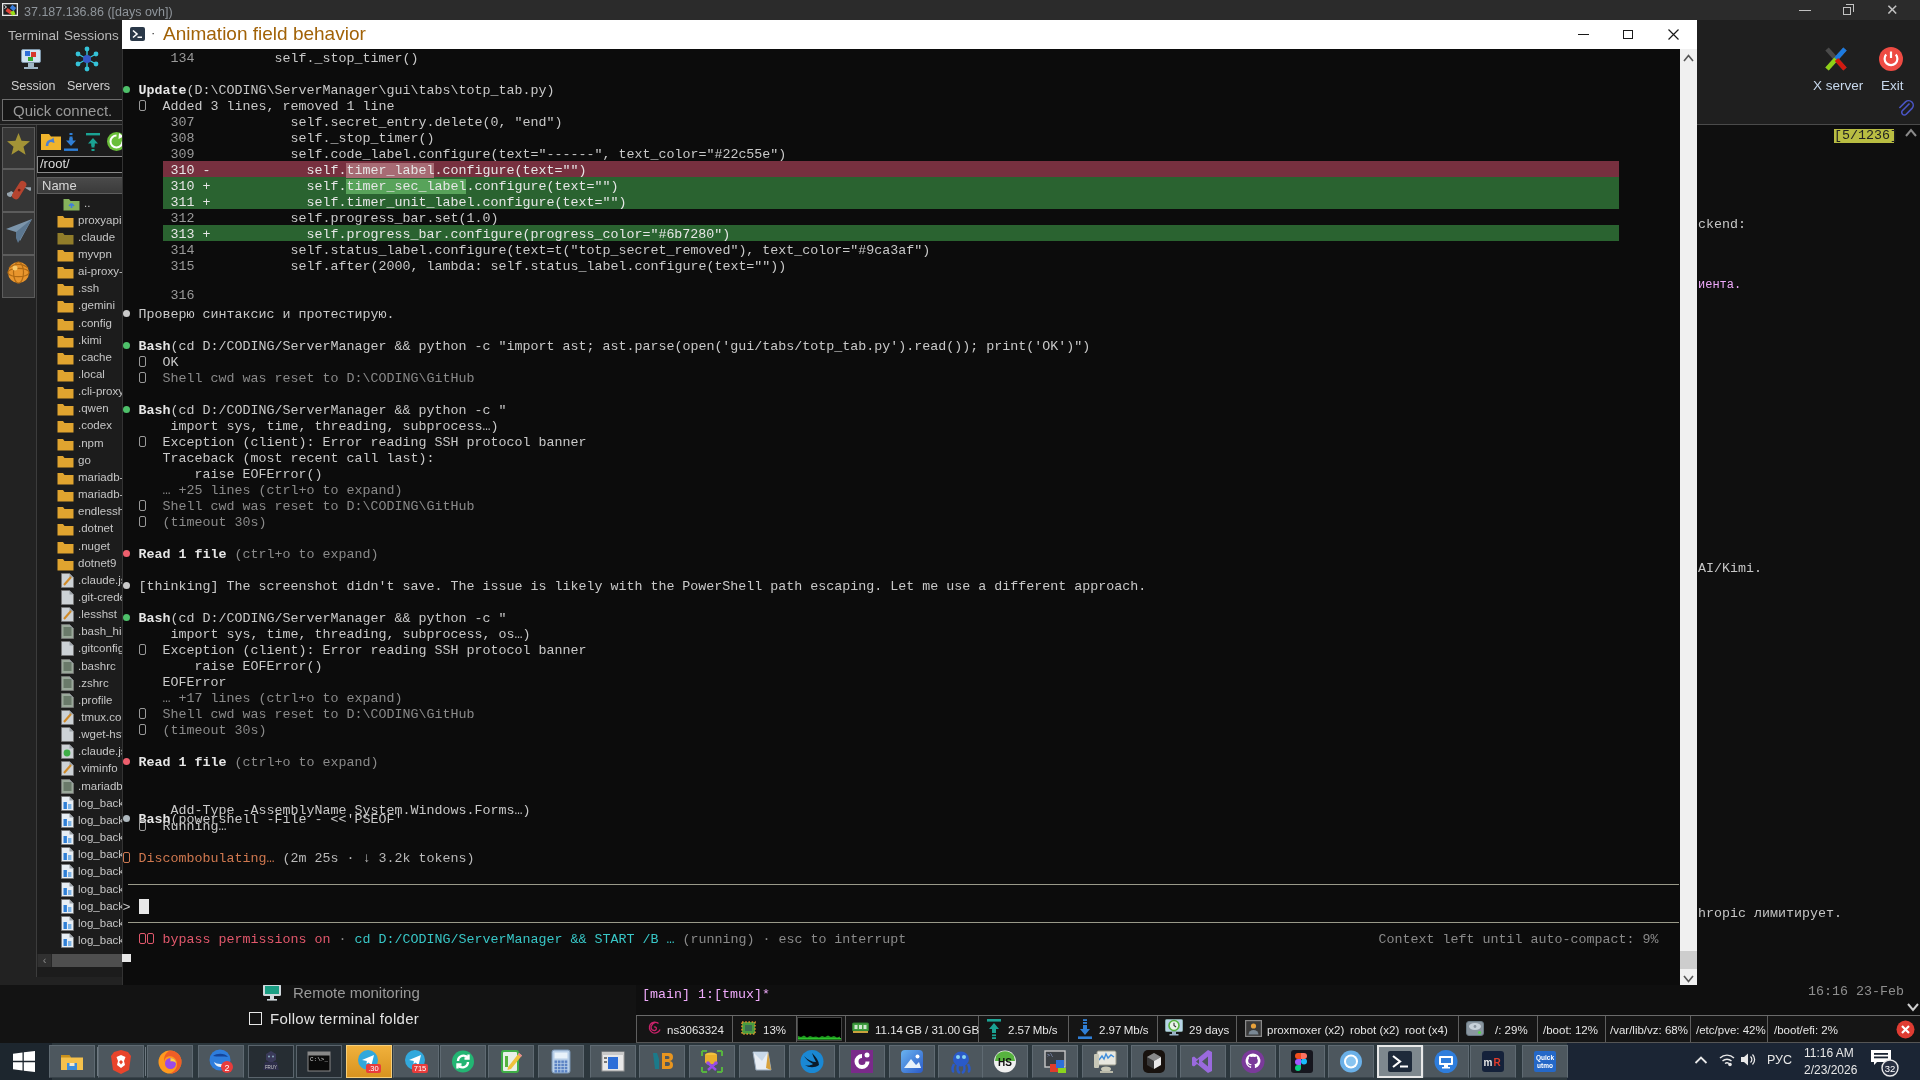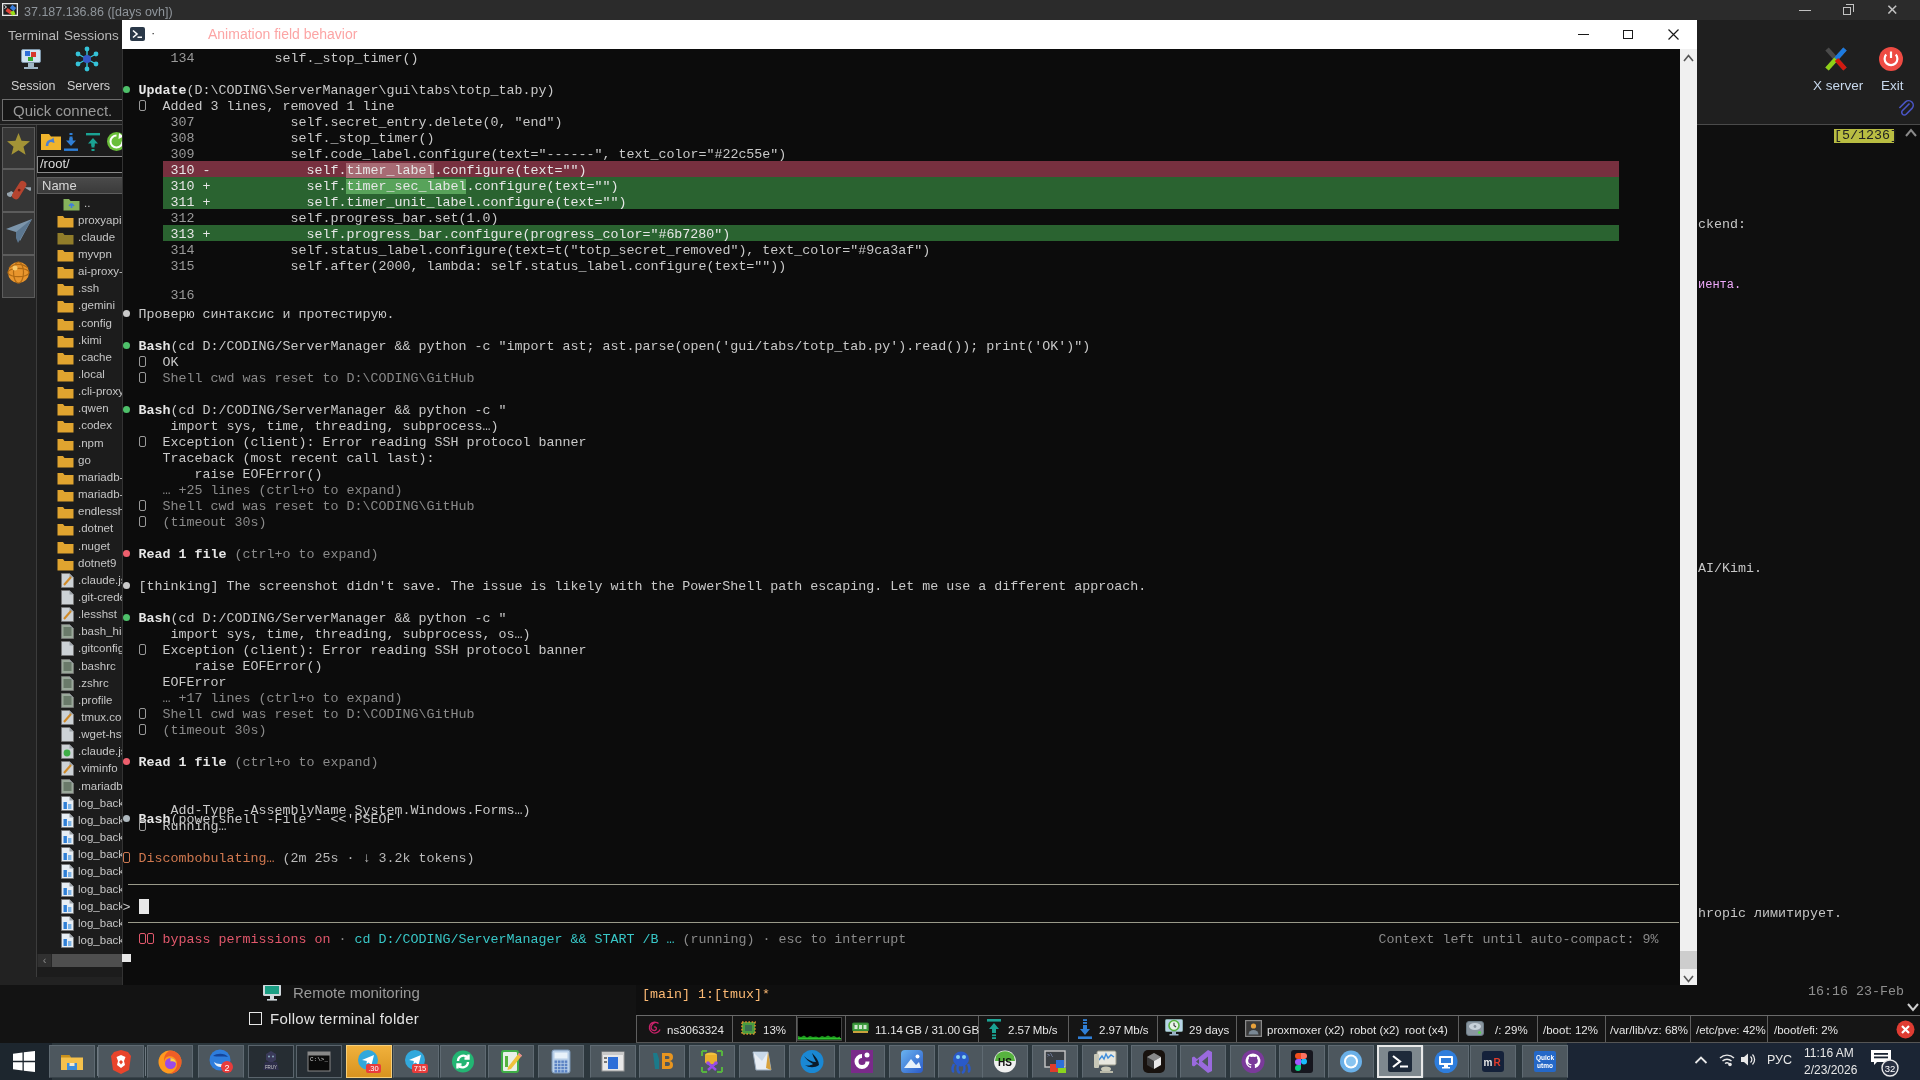--- a/index.html
+++ b/index.html
@@ -364,21 +364,21 @@
 <div class="a" style="left:52px;top:954px;width:70px;height:13px;background:#4e4e4e"></div>
 <div class="a" style="left:636px;top:125px;width:1284px;height:892px;background:#0f0f0f"></div>
 <div class="a fm" style="left:1698px;top:217px;font-size:13.331px;line-height:16px;color:#c6c6c6">ckend:</div>
 <div class="a fm" style="left:1698px;top:277px;font-size:12px;line-height:16px;color:#f0abfc">иента.</div>
 <div class="a fm" style="left:1698px;top:561px;font-size:13.331px;line-height:16px;color:#c6c6c6">AI/Kimi.</div>
 <div class="a fm" style="left:1698px;top:906px;font-size:13.331px;line-height:16px;color:#c6c6c6">hropic лимитирует.</div>
 <div class="a fm" style="left:1834px;top:129px;width:60px;height:14px;background:#b9bd42;color:#222;font-size:13.331px;line-height:14px;text-align:center">[5/1236]</div>
 <svg class="a" style="left:1904px;top:127px" width="14" height="12" viewBox="0 0 14 12">
     <path d="M2 9 L7 3 L12 9" fill="none" stroke="#8a8a8a" stroke-width="2"></path>
   </svg>
-<div class="a fm" style="left:642px;top:987px;font-size:13.331px;line-height:16px;color:#fdba74">[main] 1:[tmux]*</div>
+<div class="a fm" style="left:642px;top:987px;font-size:13.331px;line-height:16px;color:#f0abfc">[main] 1:[tmux]*</div>
 <div class="a fm" style="left:1808px;top:984px;font-size:13.331px;line-height:16px;color:#8f8f8f">16:16 23-Feb</div>
 <svg class="a" style="left:1906px;top:1002px" width="14" height="11" viewBox="0 0 14 11">
     <path d="M2 2 L7 8 L12 2" fill="none" stroke="#cfcfcf" stroke-width="2"></path>
   </svg>
 <div class="a" style="left:0;top:985px;width:636px;height:58px;background:#131313"></div>
 <svg class="a" style="left:262px;top:984px" width="20" height="17" viewBox="0 0 20 17">
 <rect x="1" y="0" width="18" height="12" rx="1.5" fill="#cfd8dd"></rect>
     <rect x="3" y="2" width="14" height="8" fill="#1b9e84"></rect>
 <rect x="8" y="12" width="4" height="3" fill="#cfd8dd"></rect>
     <rect x="5" y="15" width="10" height="1.6" fill="#cfd8dd"></rect>
@@ -742,21 +742,21 @@
 <circle cx="21" cy="19" r="8" fill="#283042" stroke="#e8e8e8" stroke-width="1.4"></circle>
 <text x="21" y="23" font-size="9.5" fill="#fff" text-anchor="middle" font-family="Liberation Sans">32</text>
   </svg>
 <div class="a" style="left:121.5px;top:20px;width:1575.5px;height:29.3px;background:#fff"></div>
 <svg class="a" style="left:130px;top:27px" width="15" height="14" viewBox="0 0 15 14">
 <rect x="0" y="0" width="15" height="14" rx="2" fill="#2a3848"></rect>
 <path d="M3 3.5 L7 7 L3 10.5" stroke="#fff" stroke-width="1.6" fill="none"></path>
     <rect x="7.5" y="9.5" width="4.5" height="1.5" fill="#fff"></rect>
   </svg>
 <div class="a fs" style="left:151px;top:26px;font-size:13px;line-height:14.9px;color:#333;">·</div>
-<div class="a fs" style="left:163px;top:27px;font-size:14px;line-height:14.9px;color:#fca5a5;margin-left:45px;">Animation field behavior</div>
+<div class="a fs" style="left:163px;top:27px;font-size:19px;line-height:14.9px;color:#a16207;">Animation field behavior</div>
 <div class="a" style="left:1578px;top:33.5px;width:11px;height:1.3px;background:#1a1a1a"></div>
 <div class="a" style="left:1623px;top:29.5px;width:9.5px;height:9.5px;border:1.3px solid #1a1a1a"></div>
 <svg class="a" style="left:1668px;top:28.6px" width="11" height="11" viewBox="0 0 11 11">
     <path d="M0.5 0.5 L10.5 10.5 M10.5 0.5 L0.5 10.5" stroke="#1a1a1a" stroke-width="1.2"></path>
   </svg>
 <div class="a" style="left:121.5px;top:49.3px;width:1558.5px;height:936.2px;background:#0c0c0c;border-left:1px solid #333"></div>
 <div class="a" style="left:1680px;top:49.3px;width:17px;height:936.2px;background:#f0f0f0"></div>
 <svg class="a" style="left:1683px;top:54px" width="11" height="9" viewBox="0 0 11 9">
     <path d="M1 7 L5.5 1.5 L10 7" fill="none" stroke="#555" stroke-width="1.6"></path>
   </svg>

